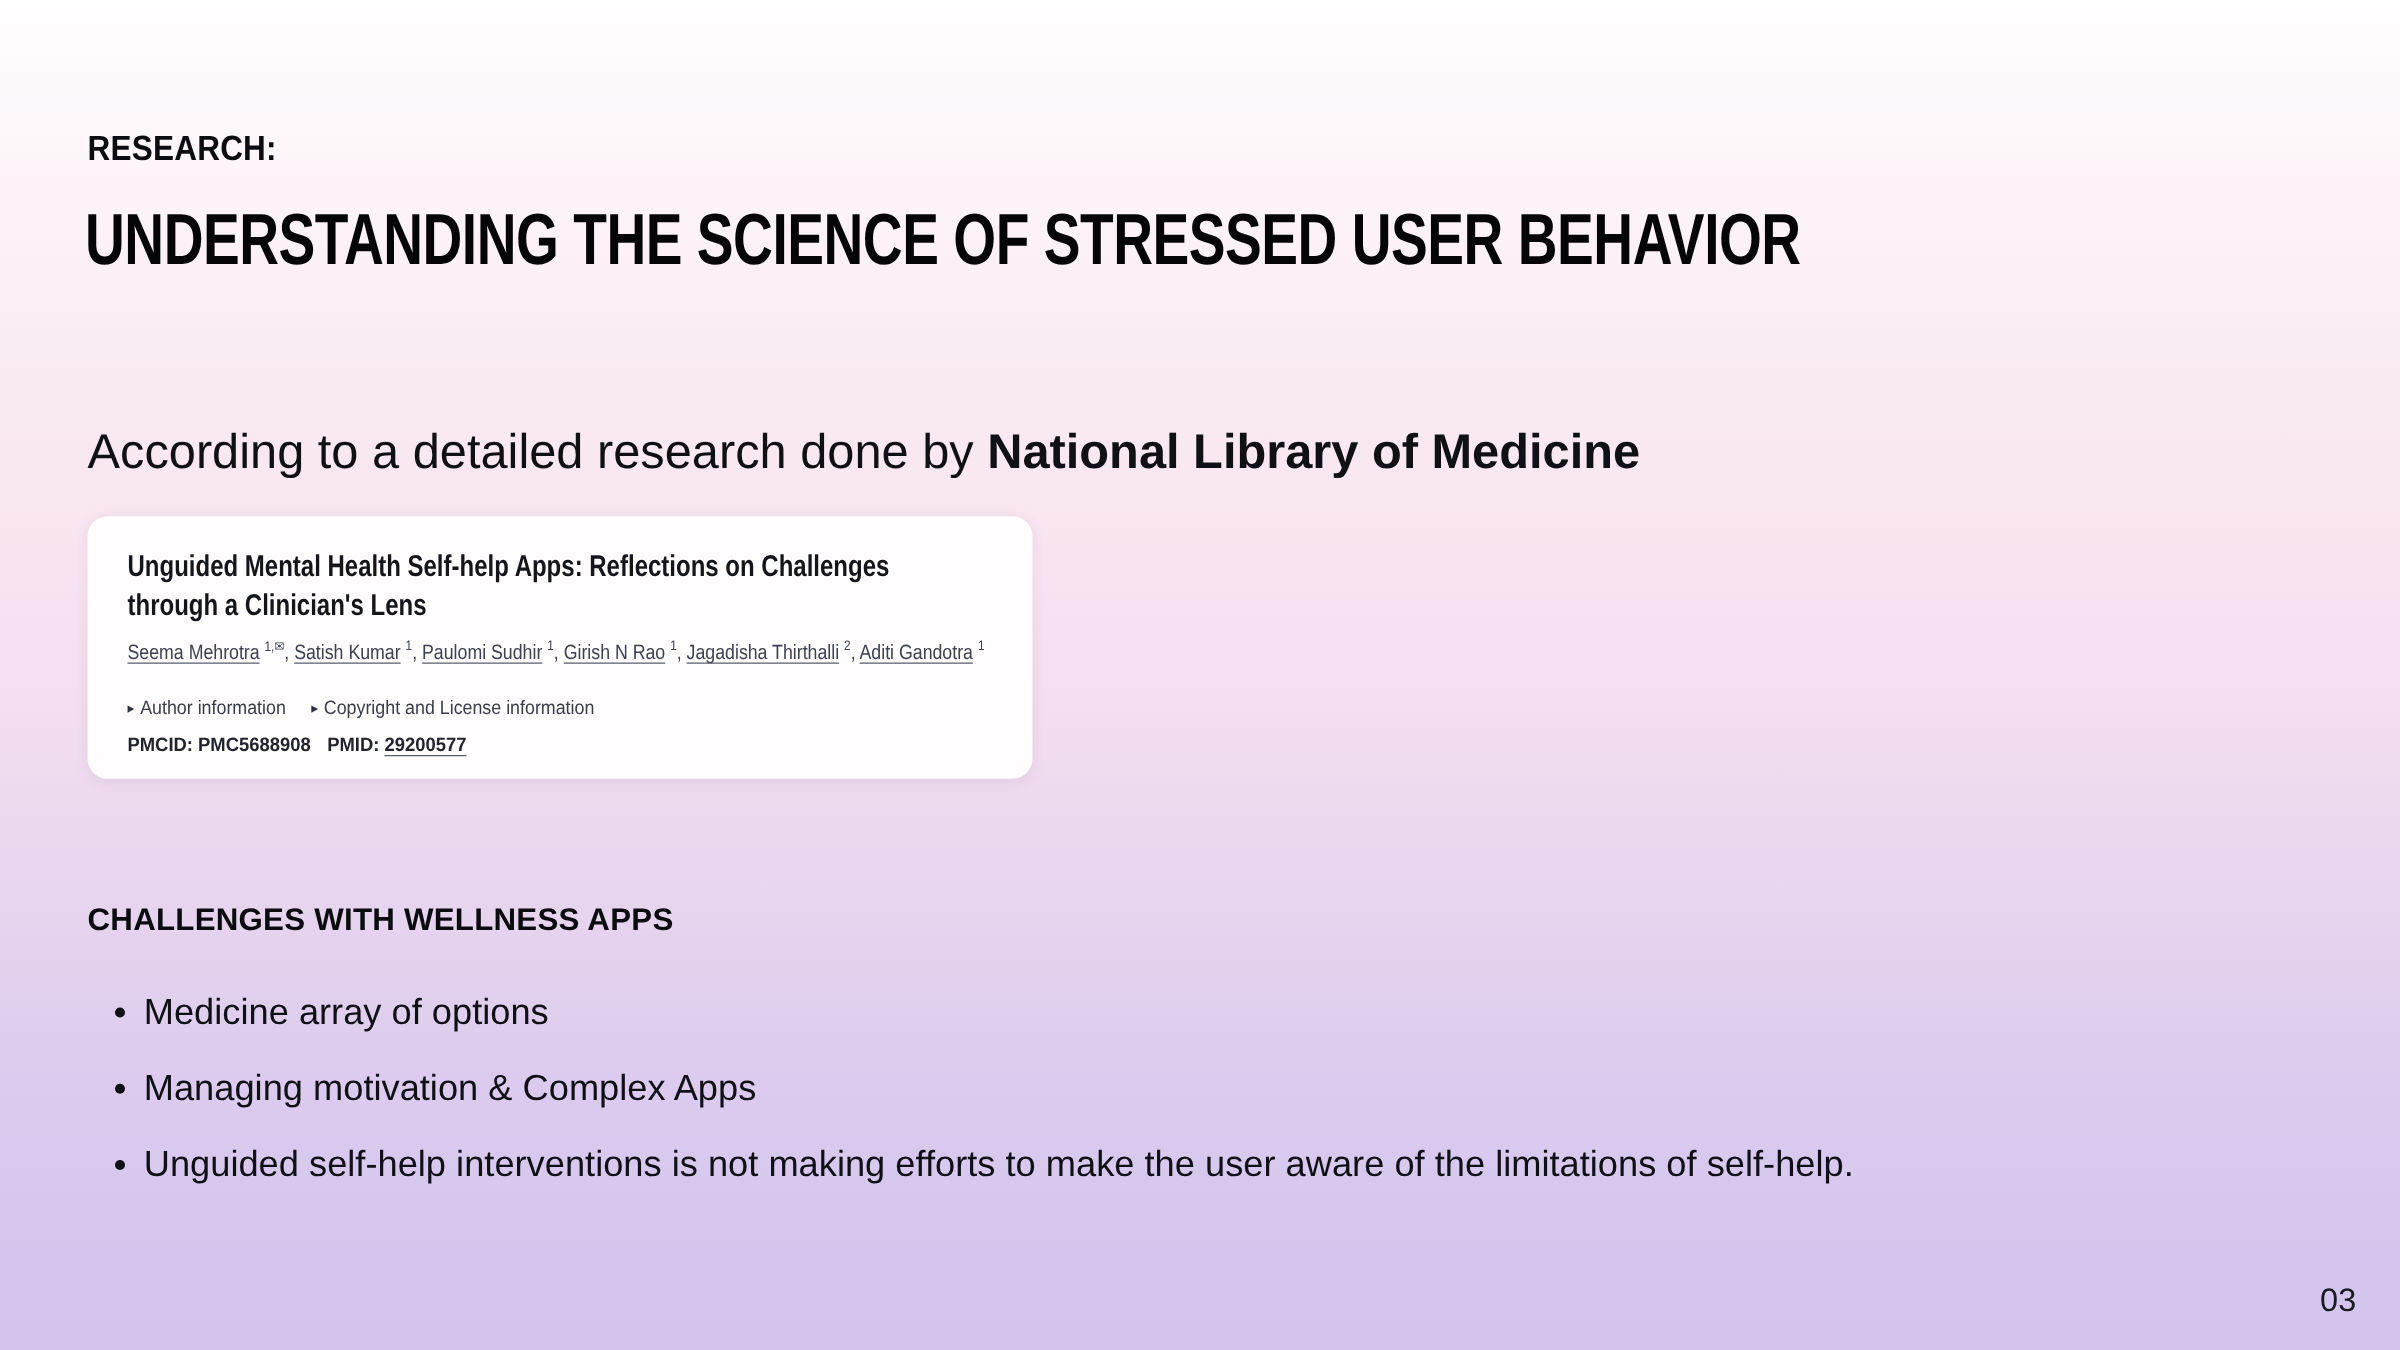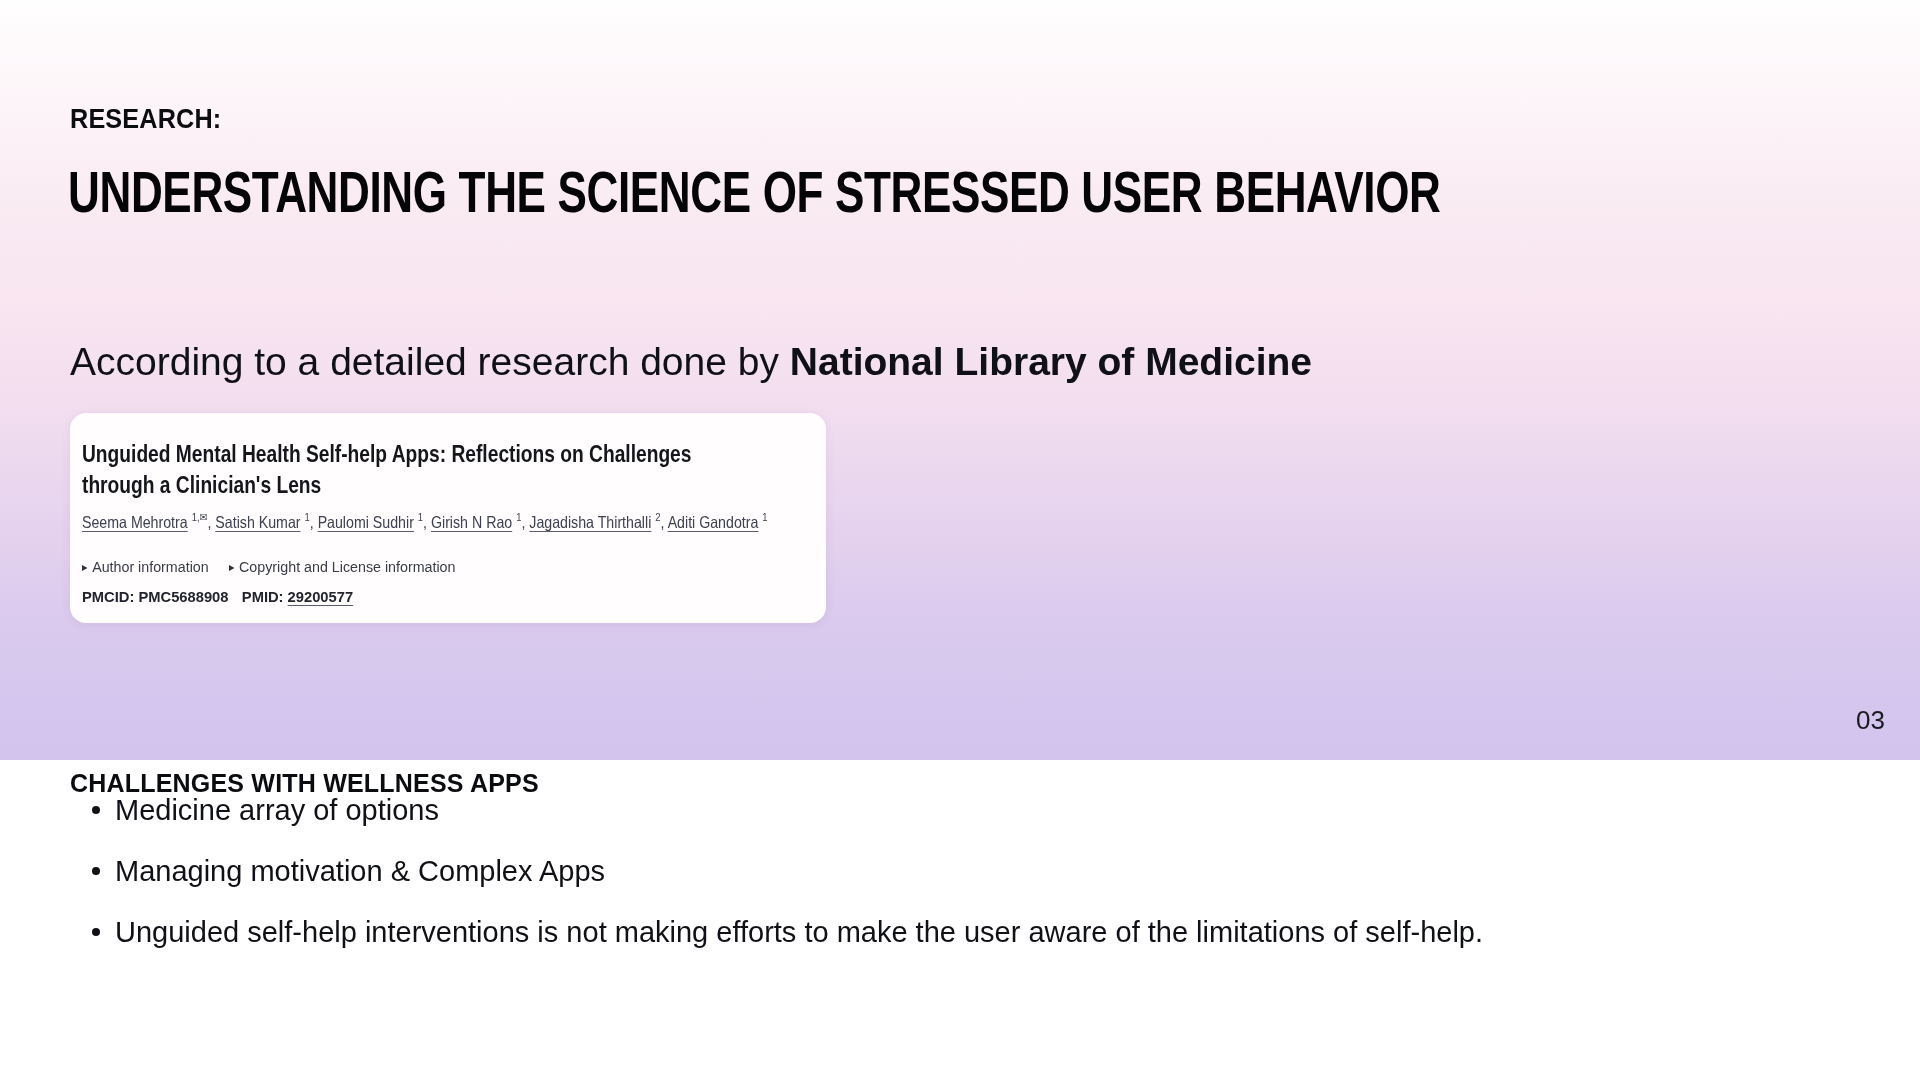--- a/index.html
+++ b/index.html
@@ -2,21 +2,21 @@
 <html><head>
 <meta charset="utf-8">
 <style>
   * { margin: 0; padding: 0; box-sizing: border-box; }
   html, body { width: 1920px; height: 1080px; overflow: hidden; }
   body { font-family: "Liberation Sans", sans-serif; }
 
   .slide {
     position: relative;
     width: 1920px;
-    height: 760px;
+    height: 1080px;
     background: linear-gradient(180deg,
       #fffeff 0%,
       #fdf7fa 10%,
       #faecf3 25%,
       #f8e5f0 40%,
       #f1ddef 55%,
       #e7d4ee 67%,
       #dccbee 80%,
       #d4c6ed 92%,
       #d2c4ed 100%);
@@ -54,21 +54,21 @@
   .intro b { font-weight: 700; }
 
   
   .card {
     position: absolute;
     left: 70px; top: 413px;
     width: 756px; height: 210px;
     background: #fffdfd;
     border-radius: 16px;
     box-shadow: 0 2px 10px rgba(110, 70, 130, 0.10);
-    padding: 25px 12px;
+    padding: 25px 32px;
     color: #1a1c24;
   }
   .card-title {
     font-size: 24px;
     line-height: 31px;
     font-weight: 700;
     color: #15161b;
     transform: scaleX(0.80);
     transform-origin: left top;
     white-space: nowrap;
@@ -134,21 +134,20 @@
   }
 
   
   .section-heading {
     position: absolute;
     left: 70px; top: 722px;
     font-size: 25px;
     font-weight: 700;
     color: #0b0c10;
     letter-spacing: 0.2px;
-    margin-top: 47px;
   }
   .bullet-list {
     position: absolute;
     left: 70px; top: 795px;
     list-style: none;
     font-size: 29px;
     color: #101117;
   }
   .bullet-list li {
     position: relative;

